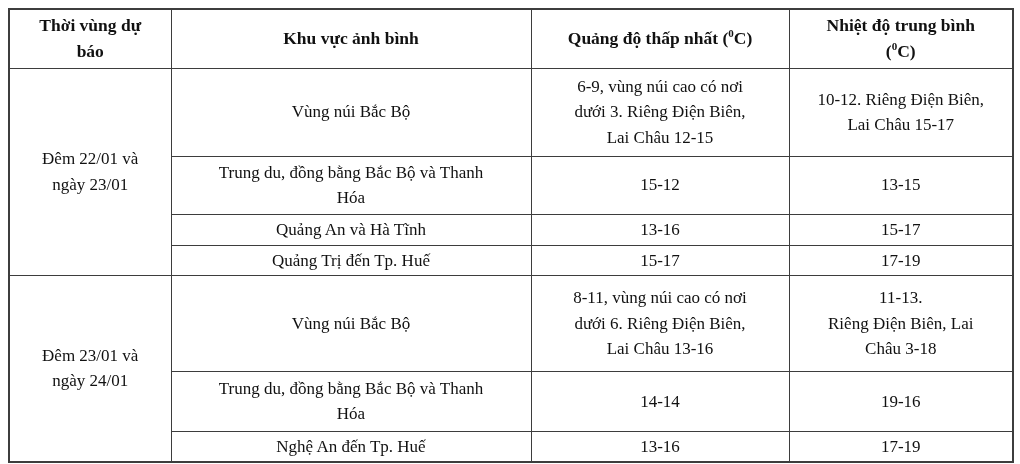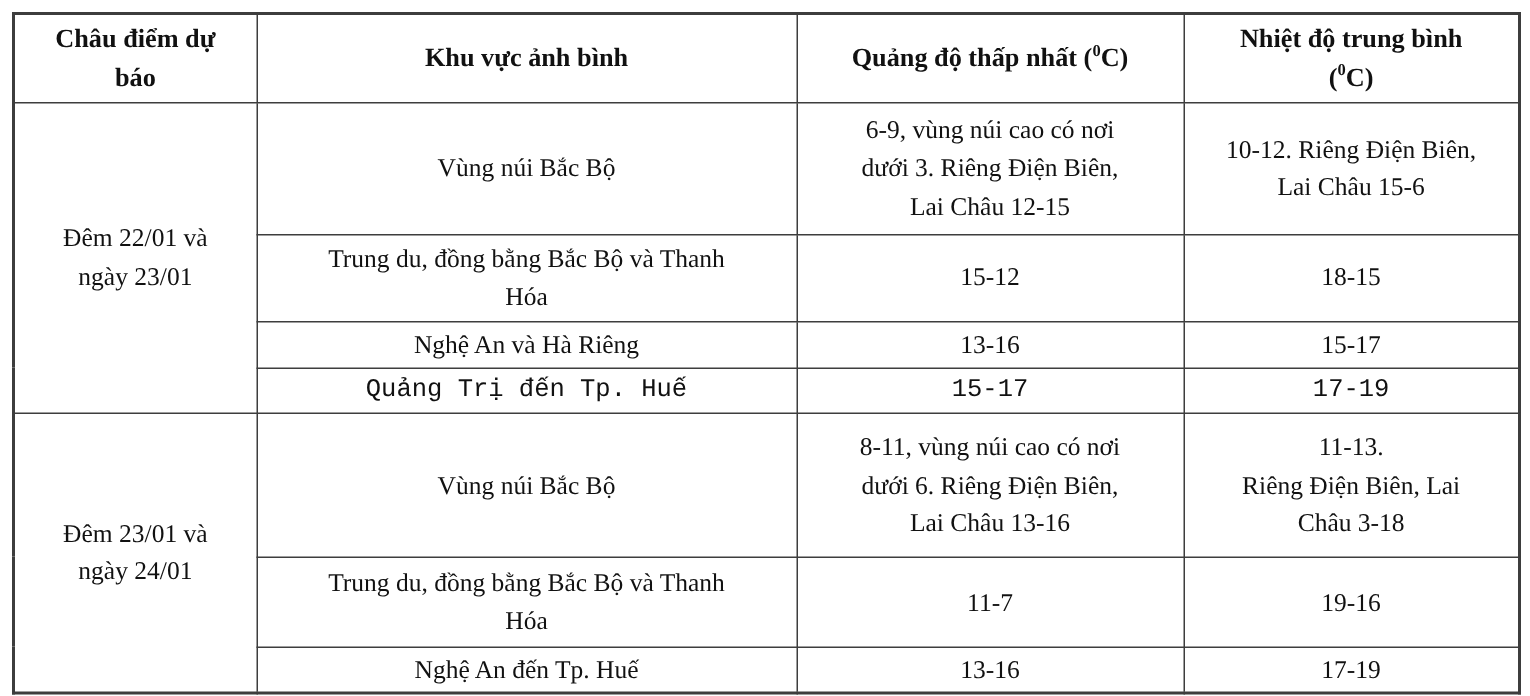--- a/index.html
+++ b/index.html
@@ -30,65 +30,65 @@
   sup.deg {
     font-size: 11px;
     line-height: 0;
     vertical-align: super;
     font-weight: bold;
   }
   tr.h-header { height: 59px; }
   tr.r1 { height: 88px; }
   tr.r2 { height: 58px; }
   tr.r3 { height: 31px; }
-  tr.r4 { height: 28px; font-family: Liberation Mono, monospace; }
+  tr.r4 { height: 28px; }
   tr.r5 { height: 96px; }
   tr.r6 { height: 60px; }
   tr.r7 { height: 28px; font-family: Liberation Serif, serif; }
 </style>
 </head>
 <body>
 
 <div class="page">
   <table class="forecast">
     <colgroup>
       <col style="width:162px">
       <col style="width:360px">
       <col style="width:258px">
       <col style="width:224px">
     </colgroup>
     <thead>
       <tr class="h-header">
-        <th>Châu điểm dự
+        <th>Thời vùng dự
 báo</th>
         <th>Khu vực ảnh bình</th>
         <th><span>Quảng độ thấp nhất (</span><sup class="deg">0</sup><span>C)</span></th>
         <th><span>Nhiệt độ trung bình
 (</span><sup class="deg">0</sup><span>C)</span></th>
       </tr>
     </thead>
     <tbody>
       <tr class="r1">
         <td rowspan="4">Đêm 22/01 và
 ngày 23/01</td>
         <td>Vùng núi Bắc Bộ</td>
         <td>6-9, vùng núi cao có nơi
 dưới 3. Riêng Điện Biên,
 Lai Châu 12-15</td>
         <td>10-12. Riêng Điện Biên,
-Lai Châu 15-6</td>
+Lai Châu 15-17</td>
       </tr>
       <tr class="r2">
         <td>Trung du, đồng bằng Bắc Bộ và Thanh
 Hóa</td>
         <td>15-12</td>
-        <td>18-15</td>
+        <td>13-15</td>
       </tr>
       <tr class="r3">
-        <td>Nghệ An và Hà Riêng</td>
+        <td>Quảng An và Hà Tĩnh</td>
         <td>13-16</td>
         <td>15-17</td>
       </tr>
       <tr class="r4">
         <td>Quảng Trị đến Tp. Huế</td>
         <td>15-17</td>
         <td>17-19</td>
       </tr>
       <tr class="r5">
         <td rowspan="3">Đêm 23/01 và
@@ -97,21 +97,21 @@
         <td>8-11, vùng núi cao có nơi
 dưới 6. Riêng Điện Biên,
 Lai Châu 13-16</td>
         <td>11-13.
 Riêng Điện Biên, Lai
 Châu 3-18</td>
       </tr>
       <tr class="r6">
         <td>Trung du, đồng bằng Bắc Bộ và Thanh
 Hóa</td>
-        <td>11-7</td>
+        <td>14-14</td>
         <td>19-16</td>
       </tr>
       <tr class="r7">
         <td>Nghệ An đến Tp. Huế</td>
         <td>13-16</td>
         <td>17-19</td>
       </tr>
     </tbody>
   </table>
 </div>

